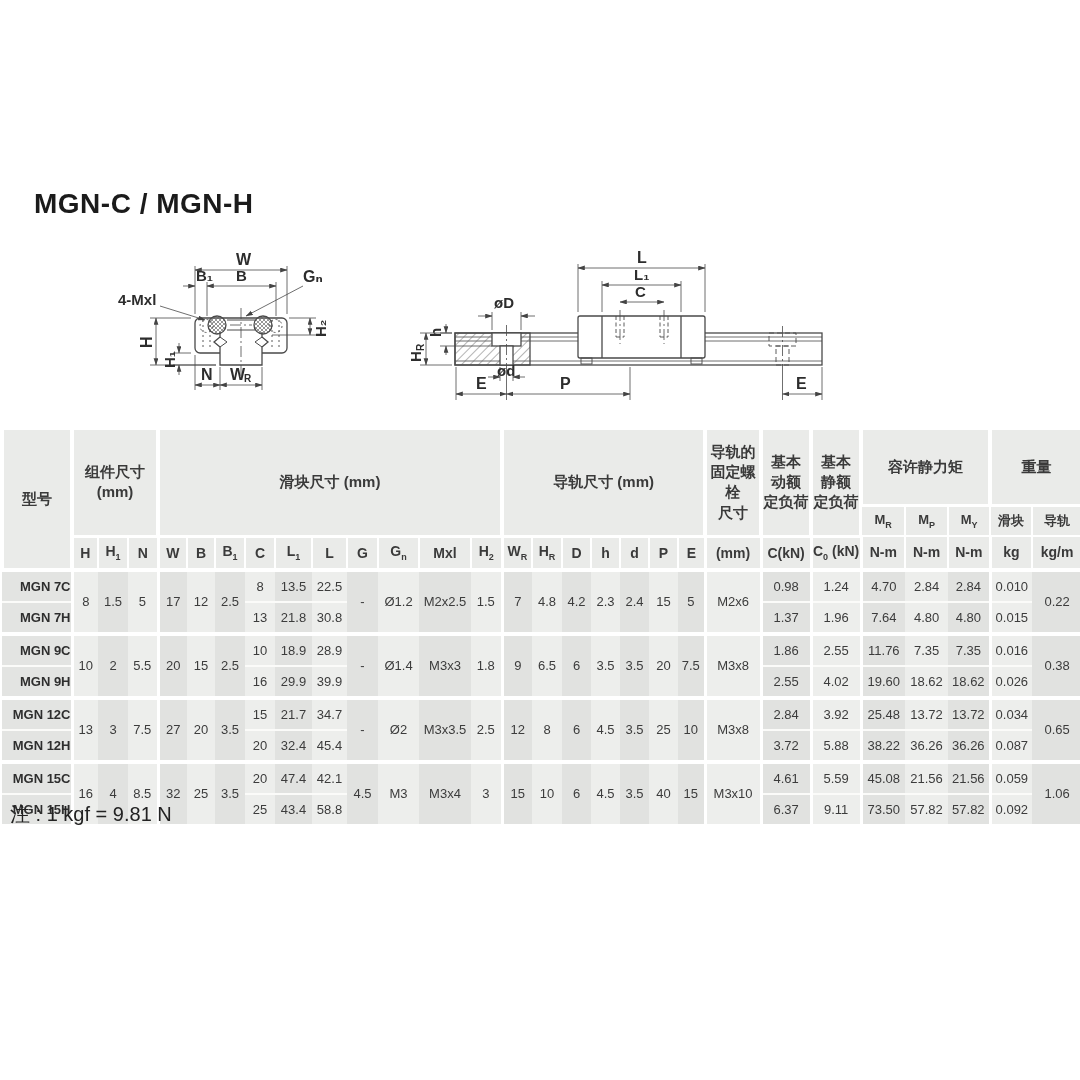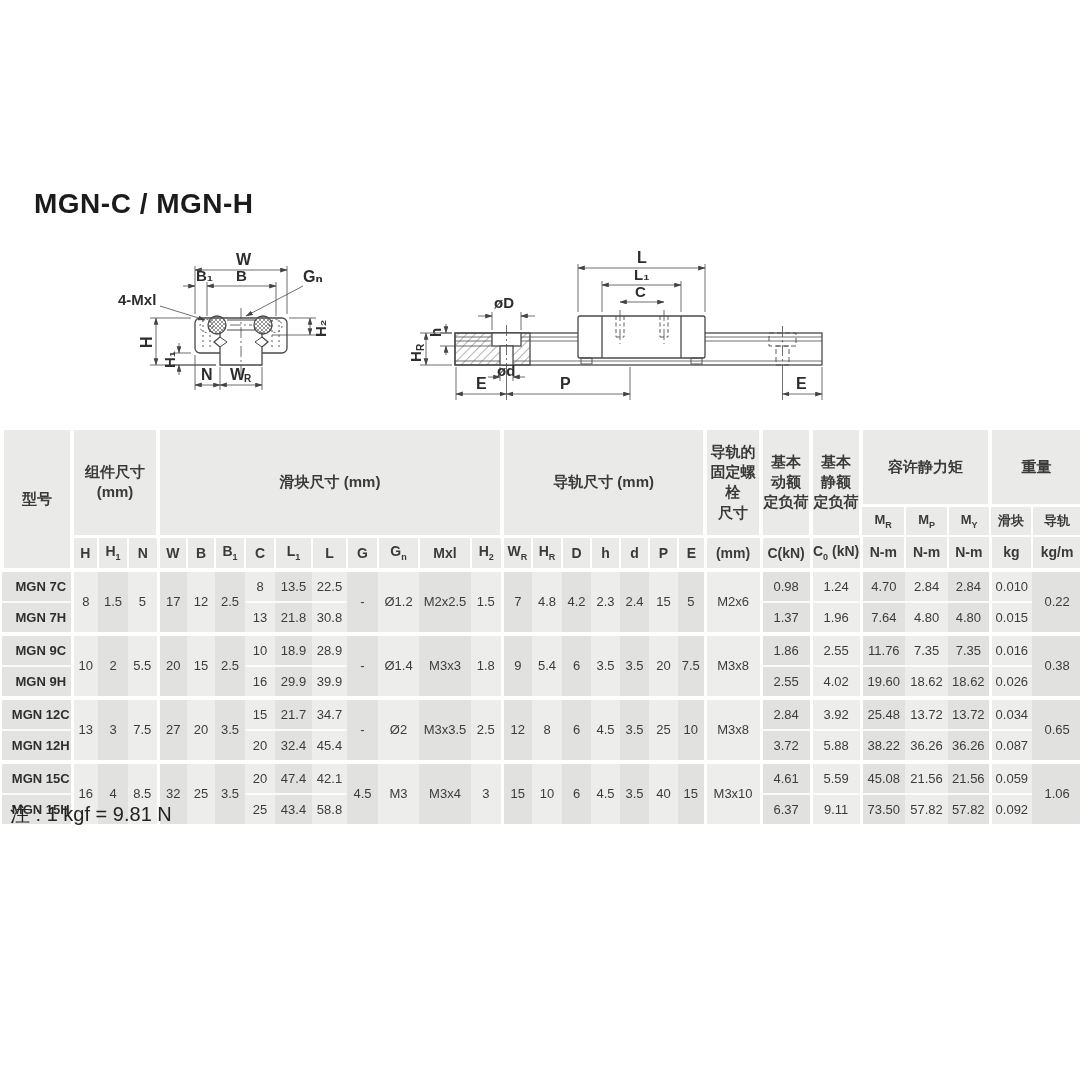--- a/index.html
+++ b/index.html
@@ -22,21 +22,21 @@
   #spec-table thead th{background:#eaebe9;color:#3a3a3a;border:2px solid #ffffff;}
   #spec-table tr.row-a th{height:74px;font-size:15px;font-weight:700;line-height:1.35;border-left:4px solid #fff;border-bottom:3px solid #fff;}
   #spec-table th.model-head{font-size:16px;font-weight:700;}
   #spec-table tr.row-b th{height:28px;font-size:13px;font-weight:700;}
   #spec-table tr.row-c th{height:30px;font-size:14px;font-weight:700;border-bottom:4px solid #fff;}
   #spec-table sub{font-size:9px;font-weight:700;}
   
   #spec-table tbody td{height:29px;font-size:13px;color:#3c3c3c;}
   #spec-table td.l{background:#edeeec;}
   #spec-table td.d{background:#e1e2e0;}
-  #spec-table td.model{background:#e3e4e2;text-align:center;padding-left:9px;
+  #spec-table td.model{background:#e3e4e2;text-align:right;padding-left:9px;
               font-weight:700;font-size:13px;color:#2e2e2e;border-right:3px solid #fff;}
   #spec-table td.gs, #spec-table th.gs{border-left:3px solid #ffffff;}
   #spec-table tr.g-first td{border-top:4px solid #ffffff;}
   #spec-table tr.g-second td{border-top:2px solid #fbfbf9;}
   
   #note{position:absolute;left:10px;top:801px;font-size:20px;color:#222;font-weight:500;text-align:center;}
 </style>
 </head>
 <body>
 
@@ -353,21 +353,21 @@
           <td class="l" rowspan="2">15</td>
           <td class="d" rowspan="2">2.5</td>
           <td class="l">10</td>
           <td class="d">18.9</td>
           <td class="l">28.9</td>
           <td class="d" rowspan="2">-</td>
           <td class="l" rowspan="2">Ø1.4</td>
           <td class="d" rowspan="2">M3x3</td>
           <td class="l" rowspan="2">1.8</td>
           <td class="d gs" rowspan="2">9</td>
-          <td class="l" rowspan="2">5.4</td>
+          <td class="l" rowspan="2">6.5</td>
           <td class="d" rowspan="2">6</td>
           <td class="l" rowspan="2">3.5</td>
           <td class="d" rowspan="2">3.5</td>
           <td class="l" rowspan="2">20</td>
           <td class="d" rowspan="2">7.5</td>
           <td class="l gs" rowspan="2">M3x8</td>
           <td class="d gs">1.86</td>
           <td class="l gs">2.55</td>
           <td class="d gs">11.76</td>
           <td class="l">7.35</td>

